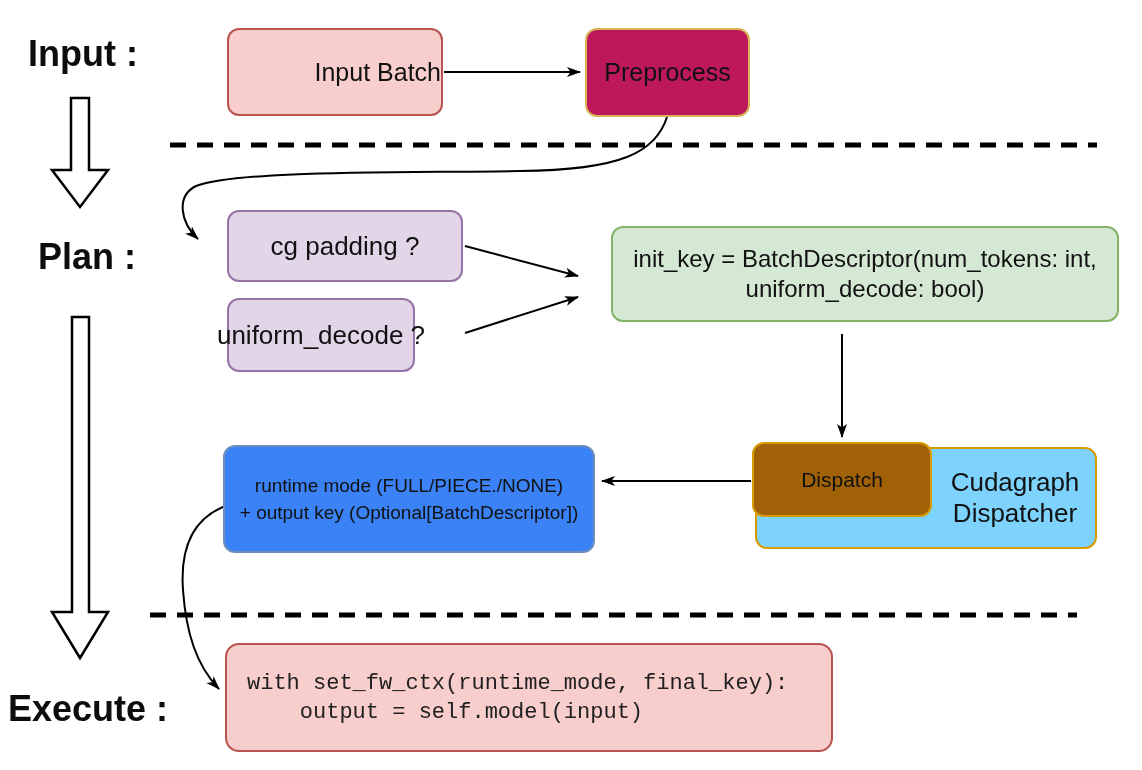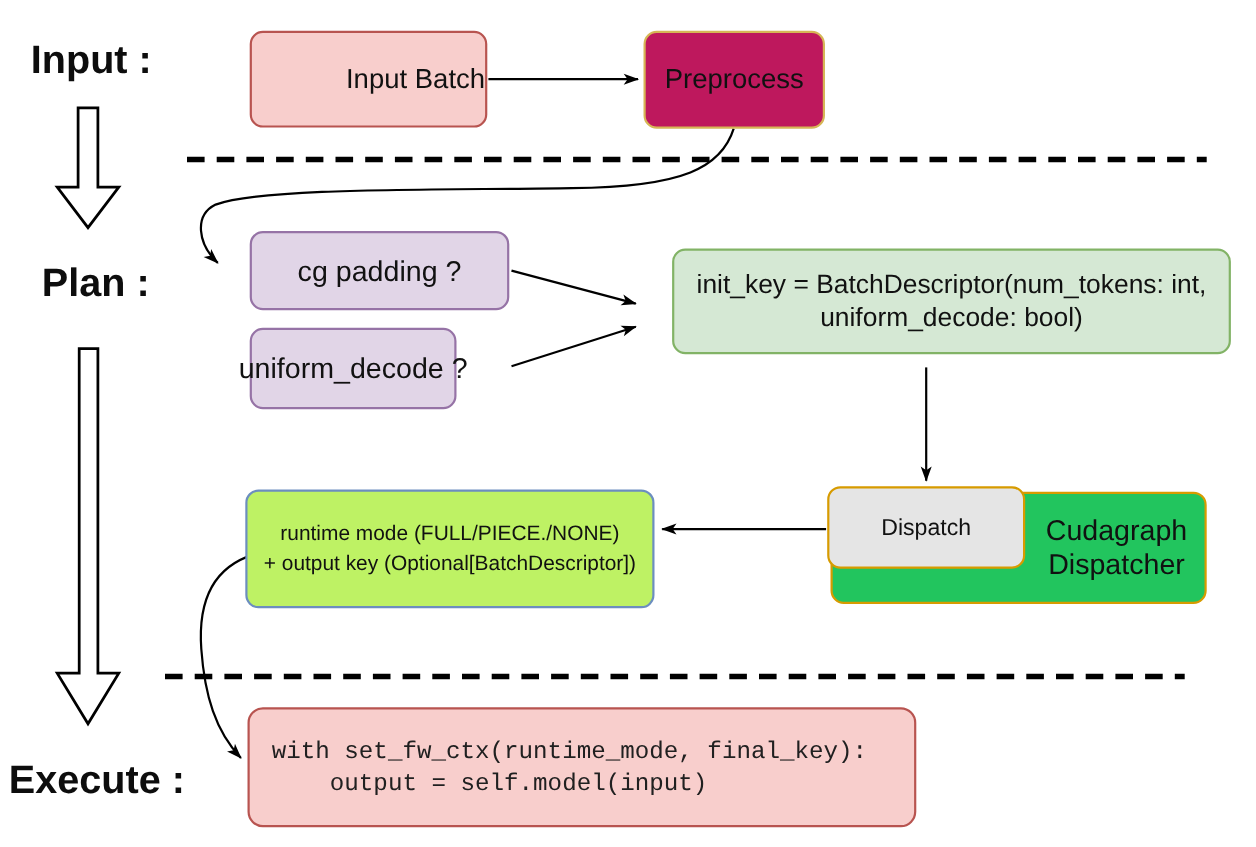--- a/index.html
+++ b/index.html
@@ -30,23 +30,23 @@
     justify-content:center;
     text-align:center;
     box-sizing:border-box;
     white-space:nowrap;
   }
   .node .line{display:block;}
   .red   {background:#f8cecc;border-color:#b85450;align-items:flex-end;}
   .yellow{background:#be185d;border-color:#d6b656;}
   .purple{background:#e1d5e7;border-color:#9673a6;}
   .green {background:#d5e8d4;border-color:#82b366;}
-  .blue  {background:#bef264;border-color:#6c8ebf;}
-  .orange-outer{background:#22c55e;border-color:#d79b00;}
-  .orange-inner{background:#e5e5e5;border-color:#d79b00;}
+  .blue  {background:#3b82f6;border-color:#6c8ebf;}
+  .orange-outer{background:#7dd3fc;border-color:#d79b00;}
+  .orange-inner{background:#a16207;border-color:#d79b00;}
 
   #node-input-batch{left:227px;top:28px;width:216px;height:88px;font-size:25px;}
   #node-preprocess{left:585px;top:28px;width:165px;height:89px;font-size:25px;}
   #node-cg-padding{left:227px;top:210px;width:236px;height:72px;font-size:26px;text-align:right;}
   #node-uniform-decode{left:227px;top:298px;width:188px;height:74px;font-size:26px;}
   #node-init-key{left:587px;top:226px;width:508px;height:96px;font-size:24px;line-height:30px;margin-left:24px;}
   #node-cudagraph{left:755px;top:447px;width:342px;height:102px;}
   #cudagraph-text{
     position:absolute;left:178px;top:50%;transform:translateY(-50%);
     width:160px;text-align:center;font-size:26px;line-height:31px;color:#111;

